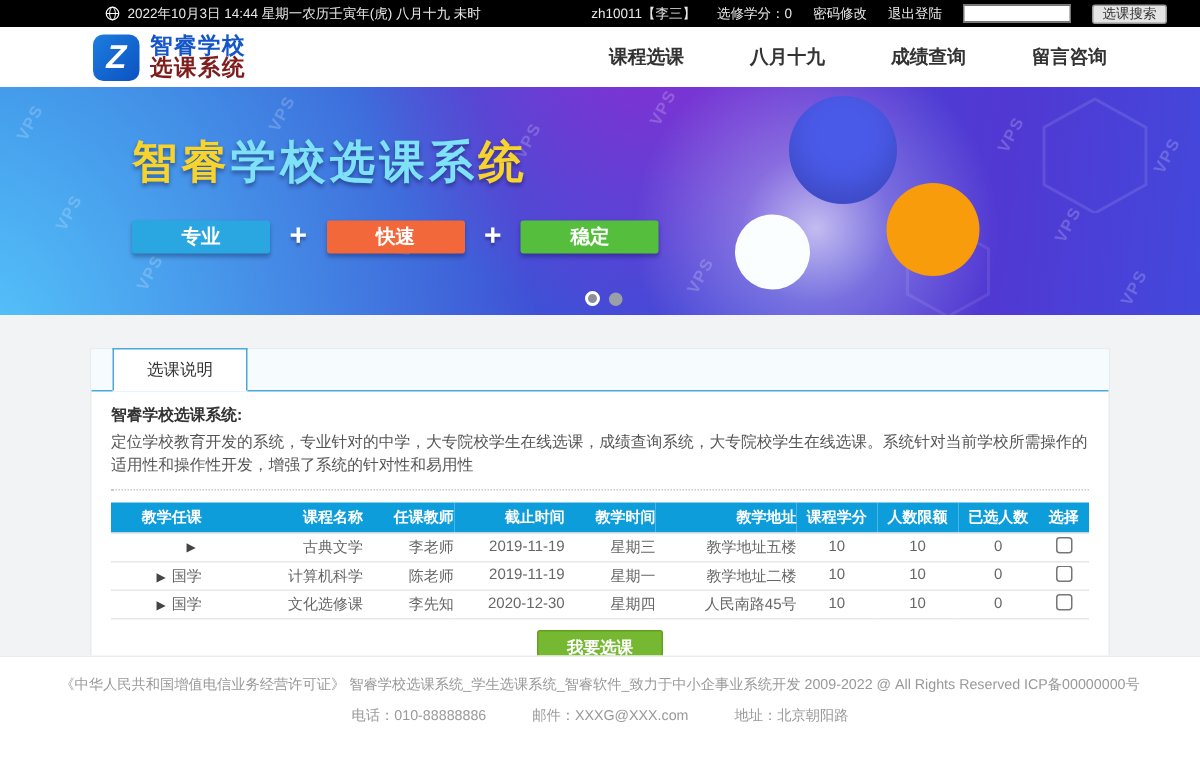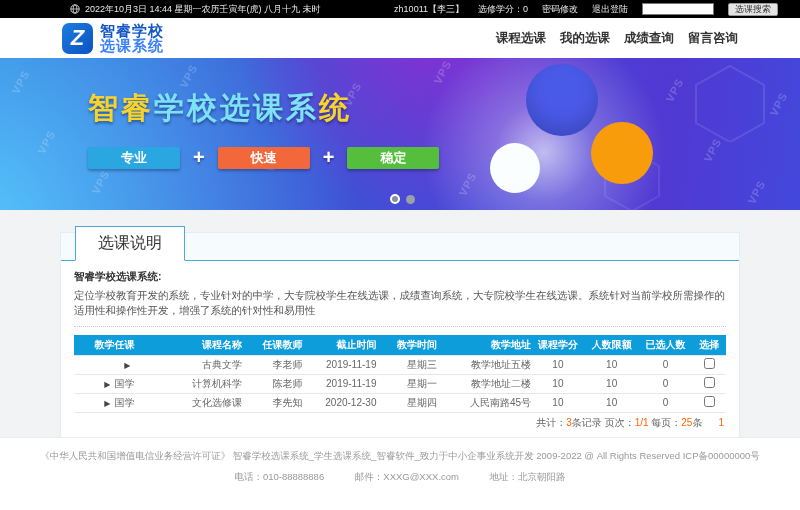--- a/index.html
+++ b/index.html
@@ -20,22 +20,22 @@
 
   
   .header { position:absolute; top:18px; left:0; width:800px; height:40px; background:#fff;
             display:flex; align-items:center; justify-content:space-between; padding:0 62px; }
   .logo { display:flex; align-items:center; gap:7px; }
   .logo-mark { width:31px; height:31px; border-radius:7px; background:linear-gradient(135deg,#1d7de0,#0b52c0);
                color:#fff; font-weight:bold; font-size:22px; font-style:italic;
                display:flex; align-items:center; justify-content:center; }
   .logo-text { line-height:15px; font-weight:bold; font-size:15px; letter-spacing:1px; }
   .logo-line1 { color:#1456c8; }
-  .logo-line2 { color:#3b82f6; }
-  .nav { display:flex; gap:14px; font-size:12.5px; font-weight:600; color:#333; }
+  .logo-line2 { color:#7f1d1d; }
+  .nav { display:flex; gap:44px; font-size:12.5px; font-weight:600; color:#333; }
   .nav a { color:#333; text-decoration:none; }
 
   
   .hero { position:absolute; top:58px; left:0; width:800px; height:152px; overflow:hidden;
           background:
             radial-gradient(circle at 68% 62%, rgba(255,255,255,.65) 0%, rgba(255,255,255,.25) 9%, rgba(255,255,255,0) 22%),
             radial-gradient(circle at 54% -25%, rgba(140,45,210,.95) 0%, rgba(140,45,210,0) 42%),
             radial-gradient(circle at -4% 118%, rgba(90,205,255,.95) 0%, rgba(90,205,255,0) 46%),
             linear-gradient(97deg,#2d6ad6 0%, #3b55d4 38%, #4747d8 60%, #5138d2 82%, #4348dc 100%);
         }
@@ -57,21 +57,21 @@
   .plus { color:#fff; font-size:20px; font-weight:bold; text-shadow:0 2px 2px rgba(0,0,40,.35); }
   .dots { position:absolute; left:390px; bottom:6px; display:flex; gap:6px; align-items:center; }
   .dot { width:9px; height:9px; border-radius:50%; background:#9aa0a8; }
   .dot.active { background:#8a8f98; border:2px solid #fff; width:10px; height:10px; }
 
   
   .main { position:absolute; top:210px; left:0; width:800px; height:227px; background:#f2f3f5; }
   .card { position:absolute; left:60px; top:22px; width:680px; background:#fff; border:1px solid #e6edf2; }
   .tabstrip { height:28px; background:#f6fbfe; border-bottom:1px solid #4aa8dc; position:relative; }
   .tab { position:absolute; left:14px; bottom:-1px; background:#fff; border:1px solid #4aa8dc; border-bottom:1px solid #fff;
-         font-size:16px; color:#333; padding:6px 22px 6px 22px; }
+         font-size:11px; color:#333; padding:6px 22px 6px 22px; }
   .card-body { padding:9px 13px 6px 13px; }
   .intro-head { font-size:10.5px; font-weight:bold; color:#333; margin-bottom:4px; }
   .intro-body { font-size:10.5px; color:#555; line-height:15px; }
   .dotted { border:none; border-top:1px dotted #c9c9c9; margin:8px 0 8px 0; }
 
   
   table { width:100%; border-collapse:collapse; font-size:10px; color:#666; }
   thead th { background:#0d9ddb; color:#fff; font-weight:bold; height:20px; font-size:10px; }
   th, td { border-bottom:1px solid #e7e7e7; height:19px; }
   .al { text-align:right; padding-left:9px; } .ac { text-align:center; }
@@ -120,21 +120,21 @@
   <div class="header">
     <div class="logo">
       <div class="logo-mark">Z</div>
       <div class="logo-text">
         <div class="logo-line1">智睿学校</div>
         <div class="logo-line2">选课系统</div>
       </div>
     </div>
     <nav class="nav">
       <a href="#">课程选课</a>
-      <a href="#">我的选课</a>
+      <a href="#">八月十九</a>
       <a href="#">成绩查询</a>
       <a href="#">留言咨询</a>
     </nav>
   </div>
 
   <div class="hero">
     <span class="vps" style="left:8px;top:18px">VPS</span>
     <span class="vps" style="left:34px;top:78px">VPS</span>
     <span class="vps" style="left:88px;top:118px">VPS</span>
     <span class="vps" style="left:176px;top:12px">VPS</span>
@@ -235,20 +235,23 @@
               <td class="al">星期四</td>
               <td class="al">人民南路45号</td>
               <td class="ac">10</td>
               <td class="ac">10</td>
               <td class="ac">0</td>
               <td class="ac"><input type="checkbox" style=""></td>
             </tr>
           </tbody>
         </table>
 
+        <div class="btn-row">
+          <button class="enroll-btn">我要选课</button>
+        </div>
 
         <div class="stats">
           <span>共计：</span><span class="num">3</span><span>条记录 </span><span>页次：</span><span class="num">1/1</span><span> 每页：</span><span class="num">25</span><span>条</span><a href="#" class="page-link">1</a>
         </div>
         <hr class="dotted" style="margin-bottom:2px">
       </div>
     </div>
   </div>
 
   <div class="footer">

